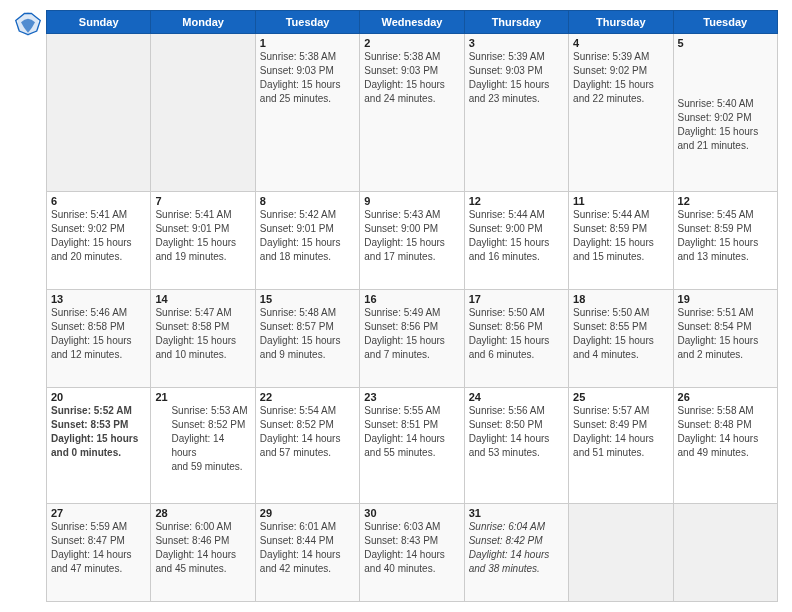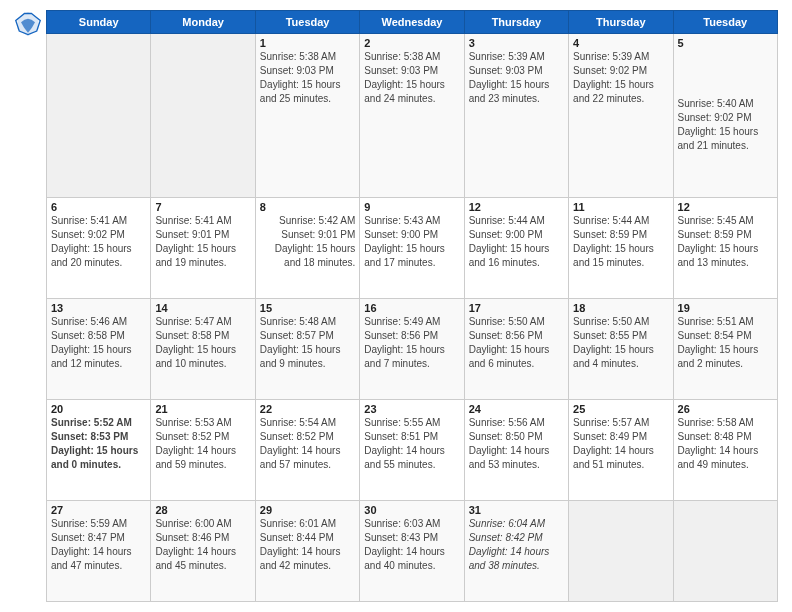--- a/index.html
+++ b/index.html
@@ -182,21 +182,21 @@
           </td>
           <td>
             <span class="day-number">7</span>
             <div class="day-info" style="white-space: pre-line;">Sunrise: 5:41 AM
 Sunset: 9:01 PM
 Daylight: 15 hours
 and 19 minutes.</div>
           </td>
           <td>
             <span class="day-number">8</span>
-            <div class="day-info" style="white-space: pre-line; text-align: right;">Sunrise: 5:42 AM
+            <div class="day-info" style="white-space: pre-line;">Sunrise: 5:42 AM
 Sunset: 9:01 PM
 Daylight: 15 hours
 and 18 minutes.</div>
           </td>
           <td>
             <span class="day-number">9</span>
             <div class="day-info" style="white-space: pre-line;">Sunrise: 5:43 AM
 Sunset: 9:00 PM
 Daylight: 15 hours
 and 17 minutes.</div>
@@ -277,21 +277,21 @@
         <tr>
           <td>
             <span class="day-number">20</span>
             <div class="day-info" style="white-space: pre-line; font-weight: bold;">Sunrise: 5:52 AM
 Sunset: 8:53 PM
 Daylight: 15 hours
 and 0 minutes.</div>
           </td>
           <td>
             <span class="day-number">21</span>
-            <div class="day-info" style="white-space: pre-line;">Sunrise: 5:53 AM
+            <div class="day-info" style="white-space: pre-line; margin-left: 16px;">Sunrise: 5:53 AM
 Sunset: 8:52 PM
 Daylight: 14 hours
 and 59 minutes.</div>
           </td>
           <td>
             <span class="day-number">22</span>
             <div class="day-info" style="white-space: pre-line;">Sunrise: 5:54 AM
 Sunset: 8:52 PM
 Daylight: 14 hours
 and 57 minutes.</div>

